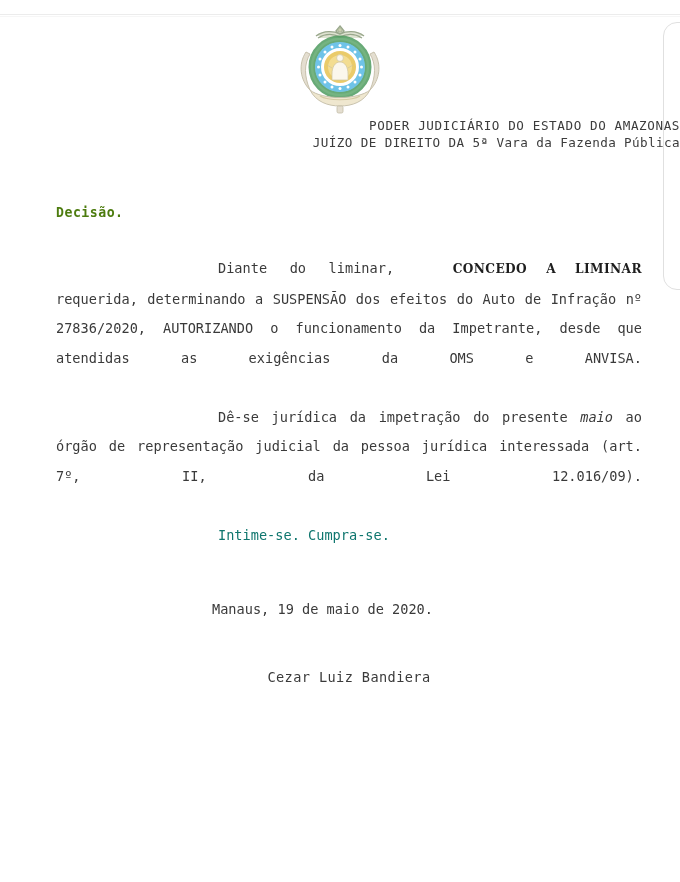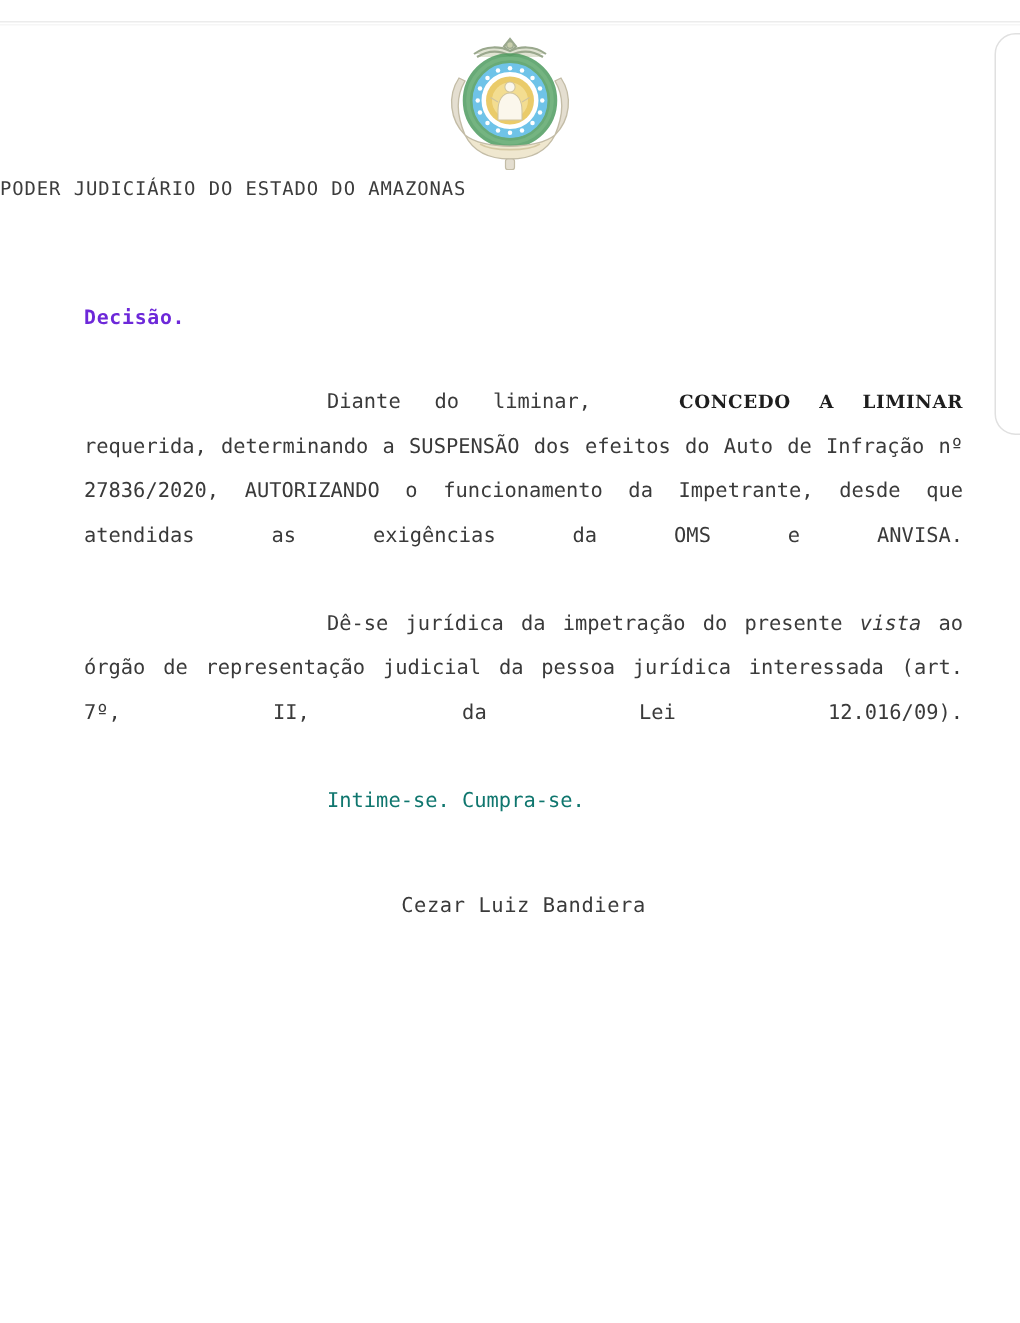--- a/index.html
+++ b/index.html
@@ -70,41 +70,41 @@
     height: 96px;
   }
   .emblem svg { display: block; }
 
   
   .header {
     position: absolute;
     top: 117px;
     left: 0;
     width: 680px;
-    text-align: left;
+    text-align: right;
     font-size: 12.6px;
     letter-spacing: 0.6px;
     line-height: 17px;
     color: #3c3c3c;
   }
   .header .line2 { letter-spacing: 0.4px; }
 
   
   .content {
     position: absolute;
     top: 205px;
     left: 56px;
     width: 586px;
   }
   .decisao {
     font-weight: bold;
     font-size: 13.2px;
     letter-spacing: 0.5px;
     margin: 0 0 34px 0;
-    color: #6d28d9;
+    color: #4d7c0f;
   }
   p.para {
     margin: 0;
     font-size: 13.6px;
     line-height: 29.5px;
     text-align: justify;
     text-justify: inter-word;
     text-indent: 162px;
     color: #3a3a3a;
   }
@@ -207,34 +207,36 @@
 
         <path d="M16 68 C28 78, 64 78, 76 68 C70 80, 58 84, 46 84 C34 84, 22 80, 16 68 Z" fill="#efe7cf" stroke="#c3bca6" stroke-width="0.9"></path>
         <path d="M26 74 C34 79, 58 79, 66 74" stroke="#d5c9a3" stroke-width="1.1" fill="none"></path>
         <rect x="43" y="84" width="6" height="7" rx="1.5" fill="#e4ded0" stroke="#c3bca6" stroke-width="0.8"></rect>
       </svg>
     </div>
   </div>
 
   <div class="header">
     <div class="line1">PODER JUDICIÁRIO DO ESTADO DO AMAZONAS</div>
+    <div class="line2">JUÍZO DE DIREITO DA 5ª Vara da Fazenda Pública</div>
   </div>
 
   <div class="content">
 
     <div class="decisao">Decisão.</div>
 
     <p class="para"><span>Diante do liminar, </span><span class="emph-caps">CONCEDO A LIMINAR</span><span> requerida, determinando a SUSPENSÃO dos efeitos do Auto de Infração nº 27836/2020, AUTORIZANDO o funcionamento da Impetrante, desde que atendidas as exigências da OMS e ANVISA.</span></p>
 
 
-    <p class="para"><span>Dê-se jurídica da impetração do presente </span><span class="ital">vista</span><span> ao órgão de representação judicial da pessoa jurídica interessada (art. 7º, II, da Lei 12.016/09).</span></p>
+    <p class="para"><span>Dê-se jurídica da impetração do presente </span><span class="ital">maio</span><span> ao órgão de representação judicial da pessoa jurídica interessada (art. 7º, II, da Lei 12.016/09).</span></p>
 
 
     <div class="closing">Intime-se. Cumpra-se.</div>
 
+    <div class="place-date">Manaus, 19 de maio de 2020.</div>
 
     <div class="signature">
       <div>Cezar Luiz Bandiera</div>
 
     </div>
 
   </div>
 </div>
 
 </body></html>

